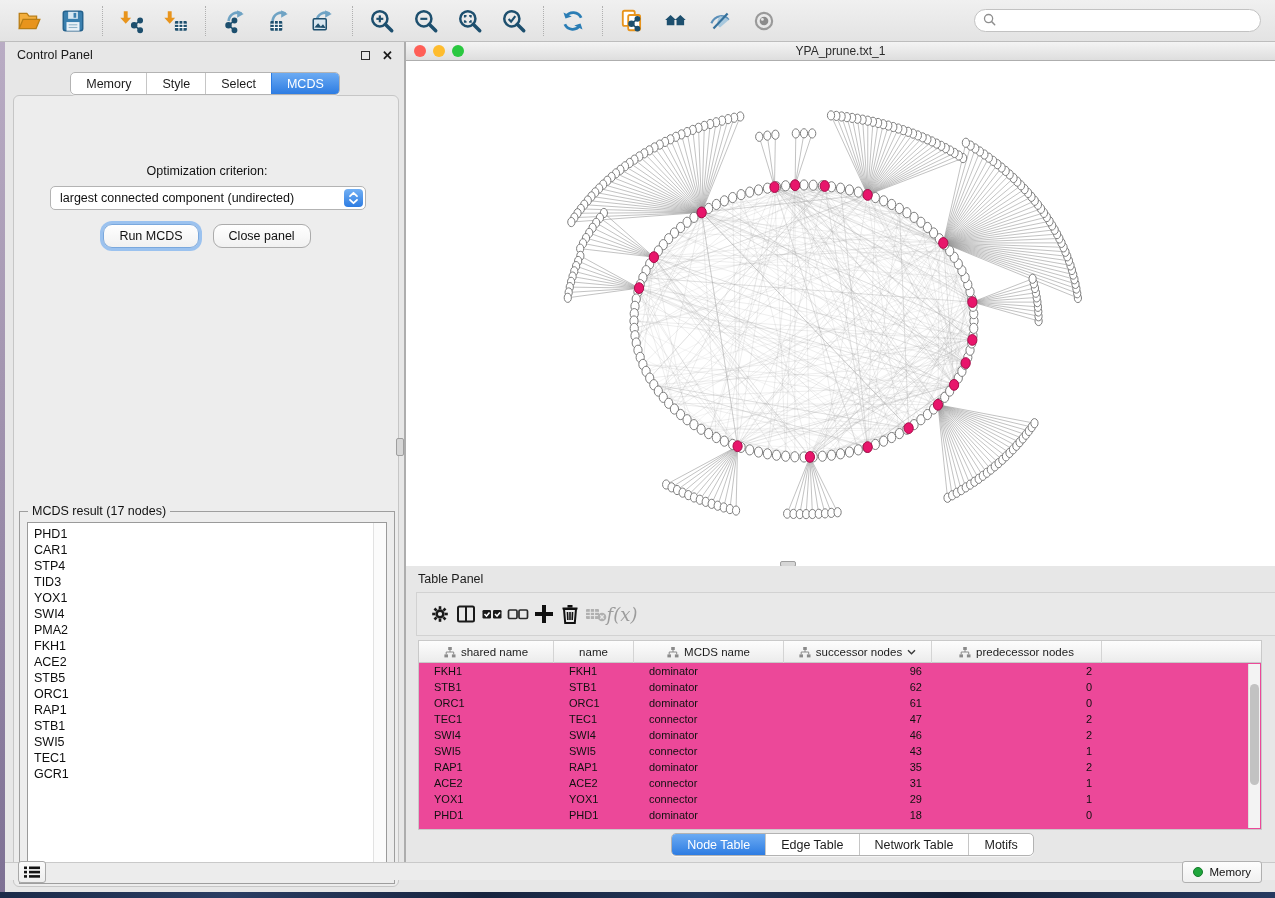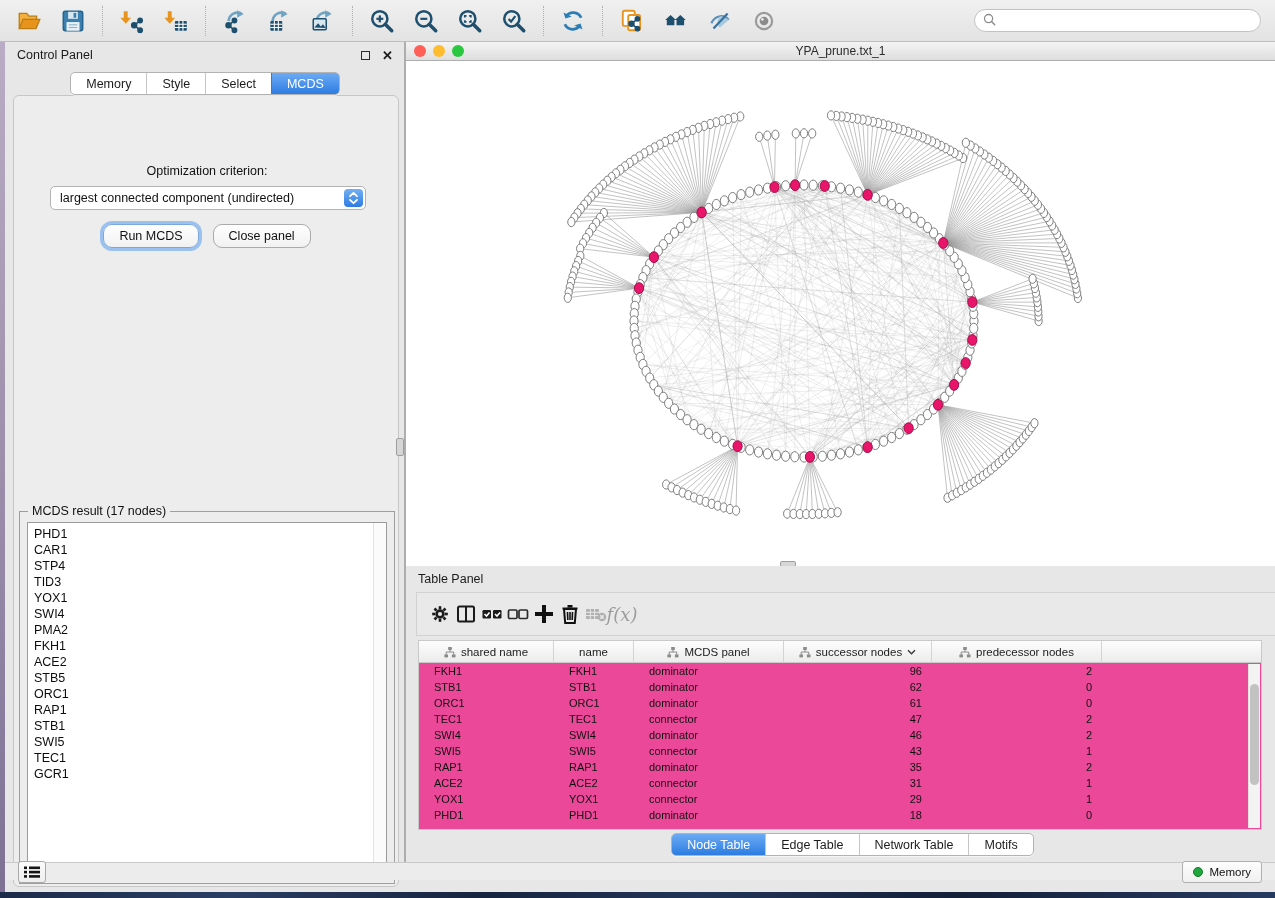--- a/index.html
+++ b/index.html
@@ -1285,21 +1285,21 @@
           </div>
           <div class="th" style="width: 150px;">
             <svg width="12" height="11" viewBox="0 0 12 11">
               <g fill="#8a8a8a">
                 <rect x="4.2" y="0" width="3.6" height="3"></rect>
                 <rect x="0.4" y="7.4" width="3.6" height="3"></rect>
                 <rect x="7.9" y="7.4" width="3.6" height="3"></rect>
               </g>
               <path d="M6 3 V5 M2.2 7.4 V5 H9.7 V7.4" fill="none" stroke="#8a8a8a" stroke-width="1"></path>
             </svg>
-            <span>MCDS panel</span>
+            <span>MCDS name</span>
           </div>
           <div class="th" style="width: 148px;">
             <svg width="12" height="11" viewBox="0 0 12 11">
               <g fill="#8a8a8a">
                 <rect x="4.2" y="0" width="3.6" height="3"></rect>
                 <rect x="0.4" y="7.4" width="3.6" height="3"></rect>
                 <rect x="7.9" y="7.4" width="3.6" height="3"></rect>
               </g>
               <path d="M6 3 V5 M2.2 7.4 V5 H9.7 V7.4" fill="none" stroke="#8a8a8a" stroke-width="1"></path>
             </svg>

